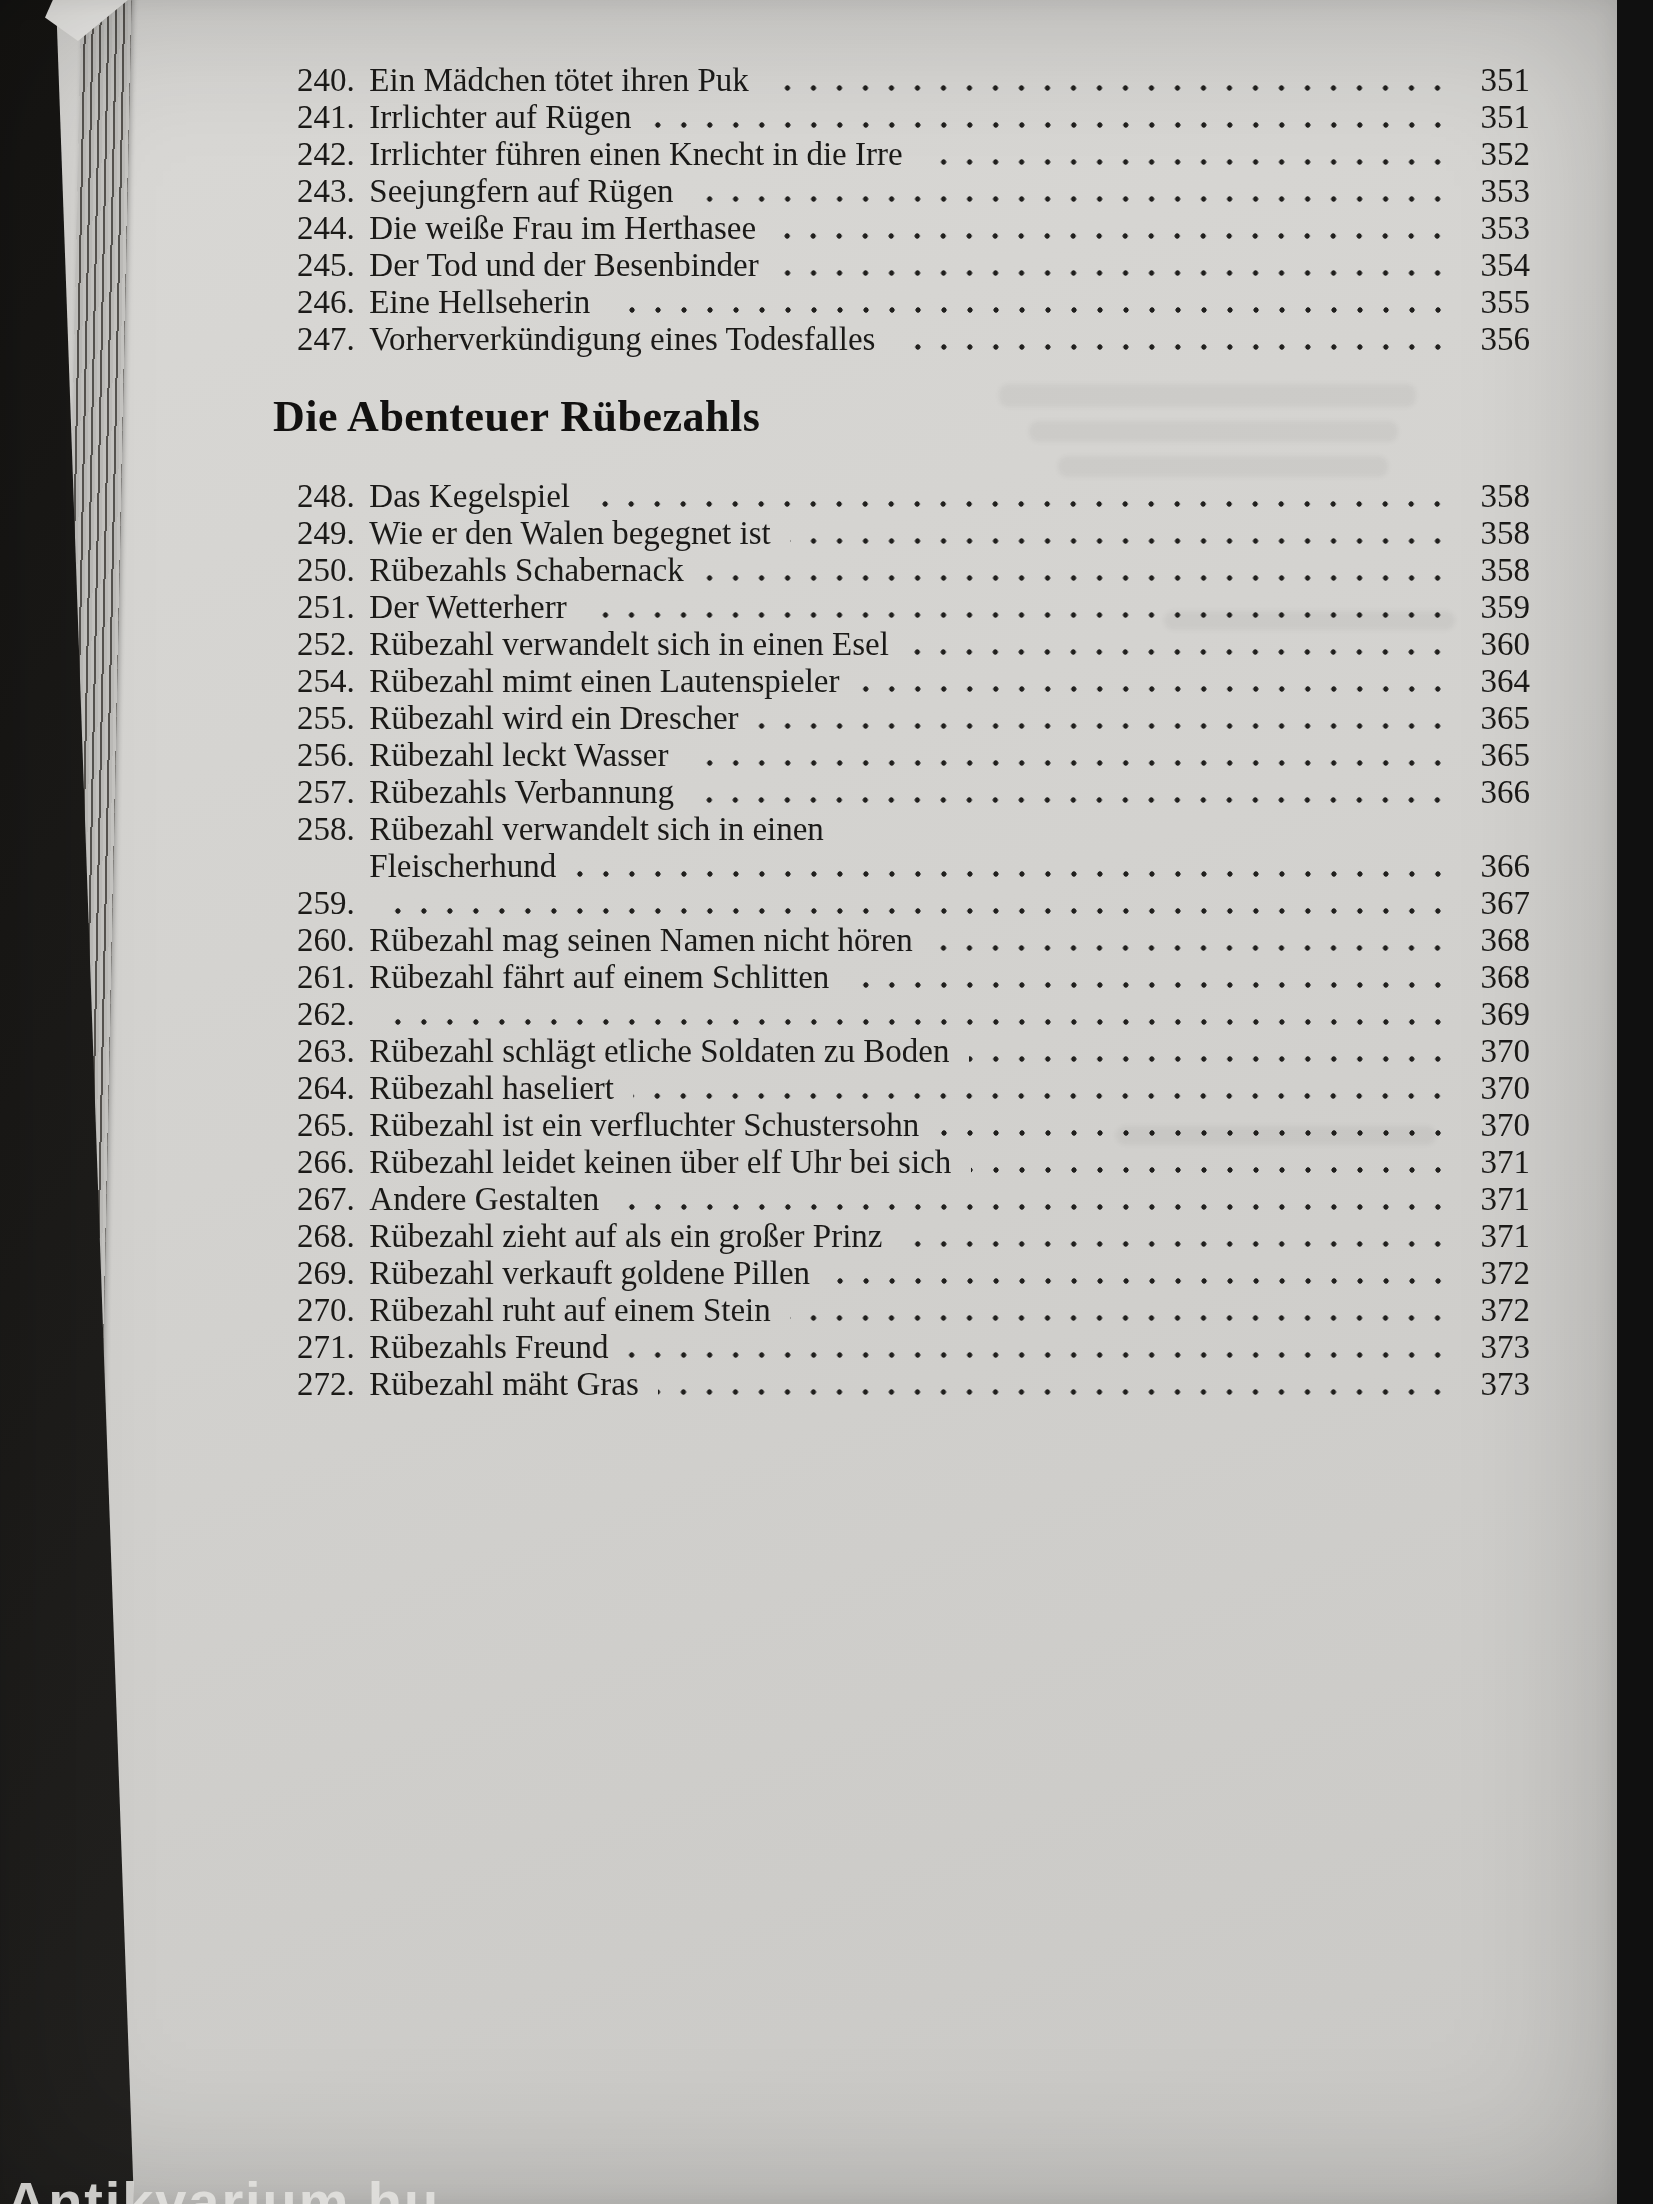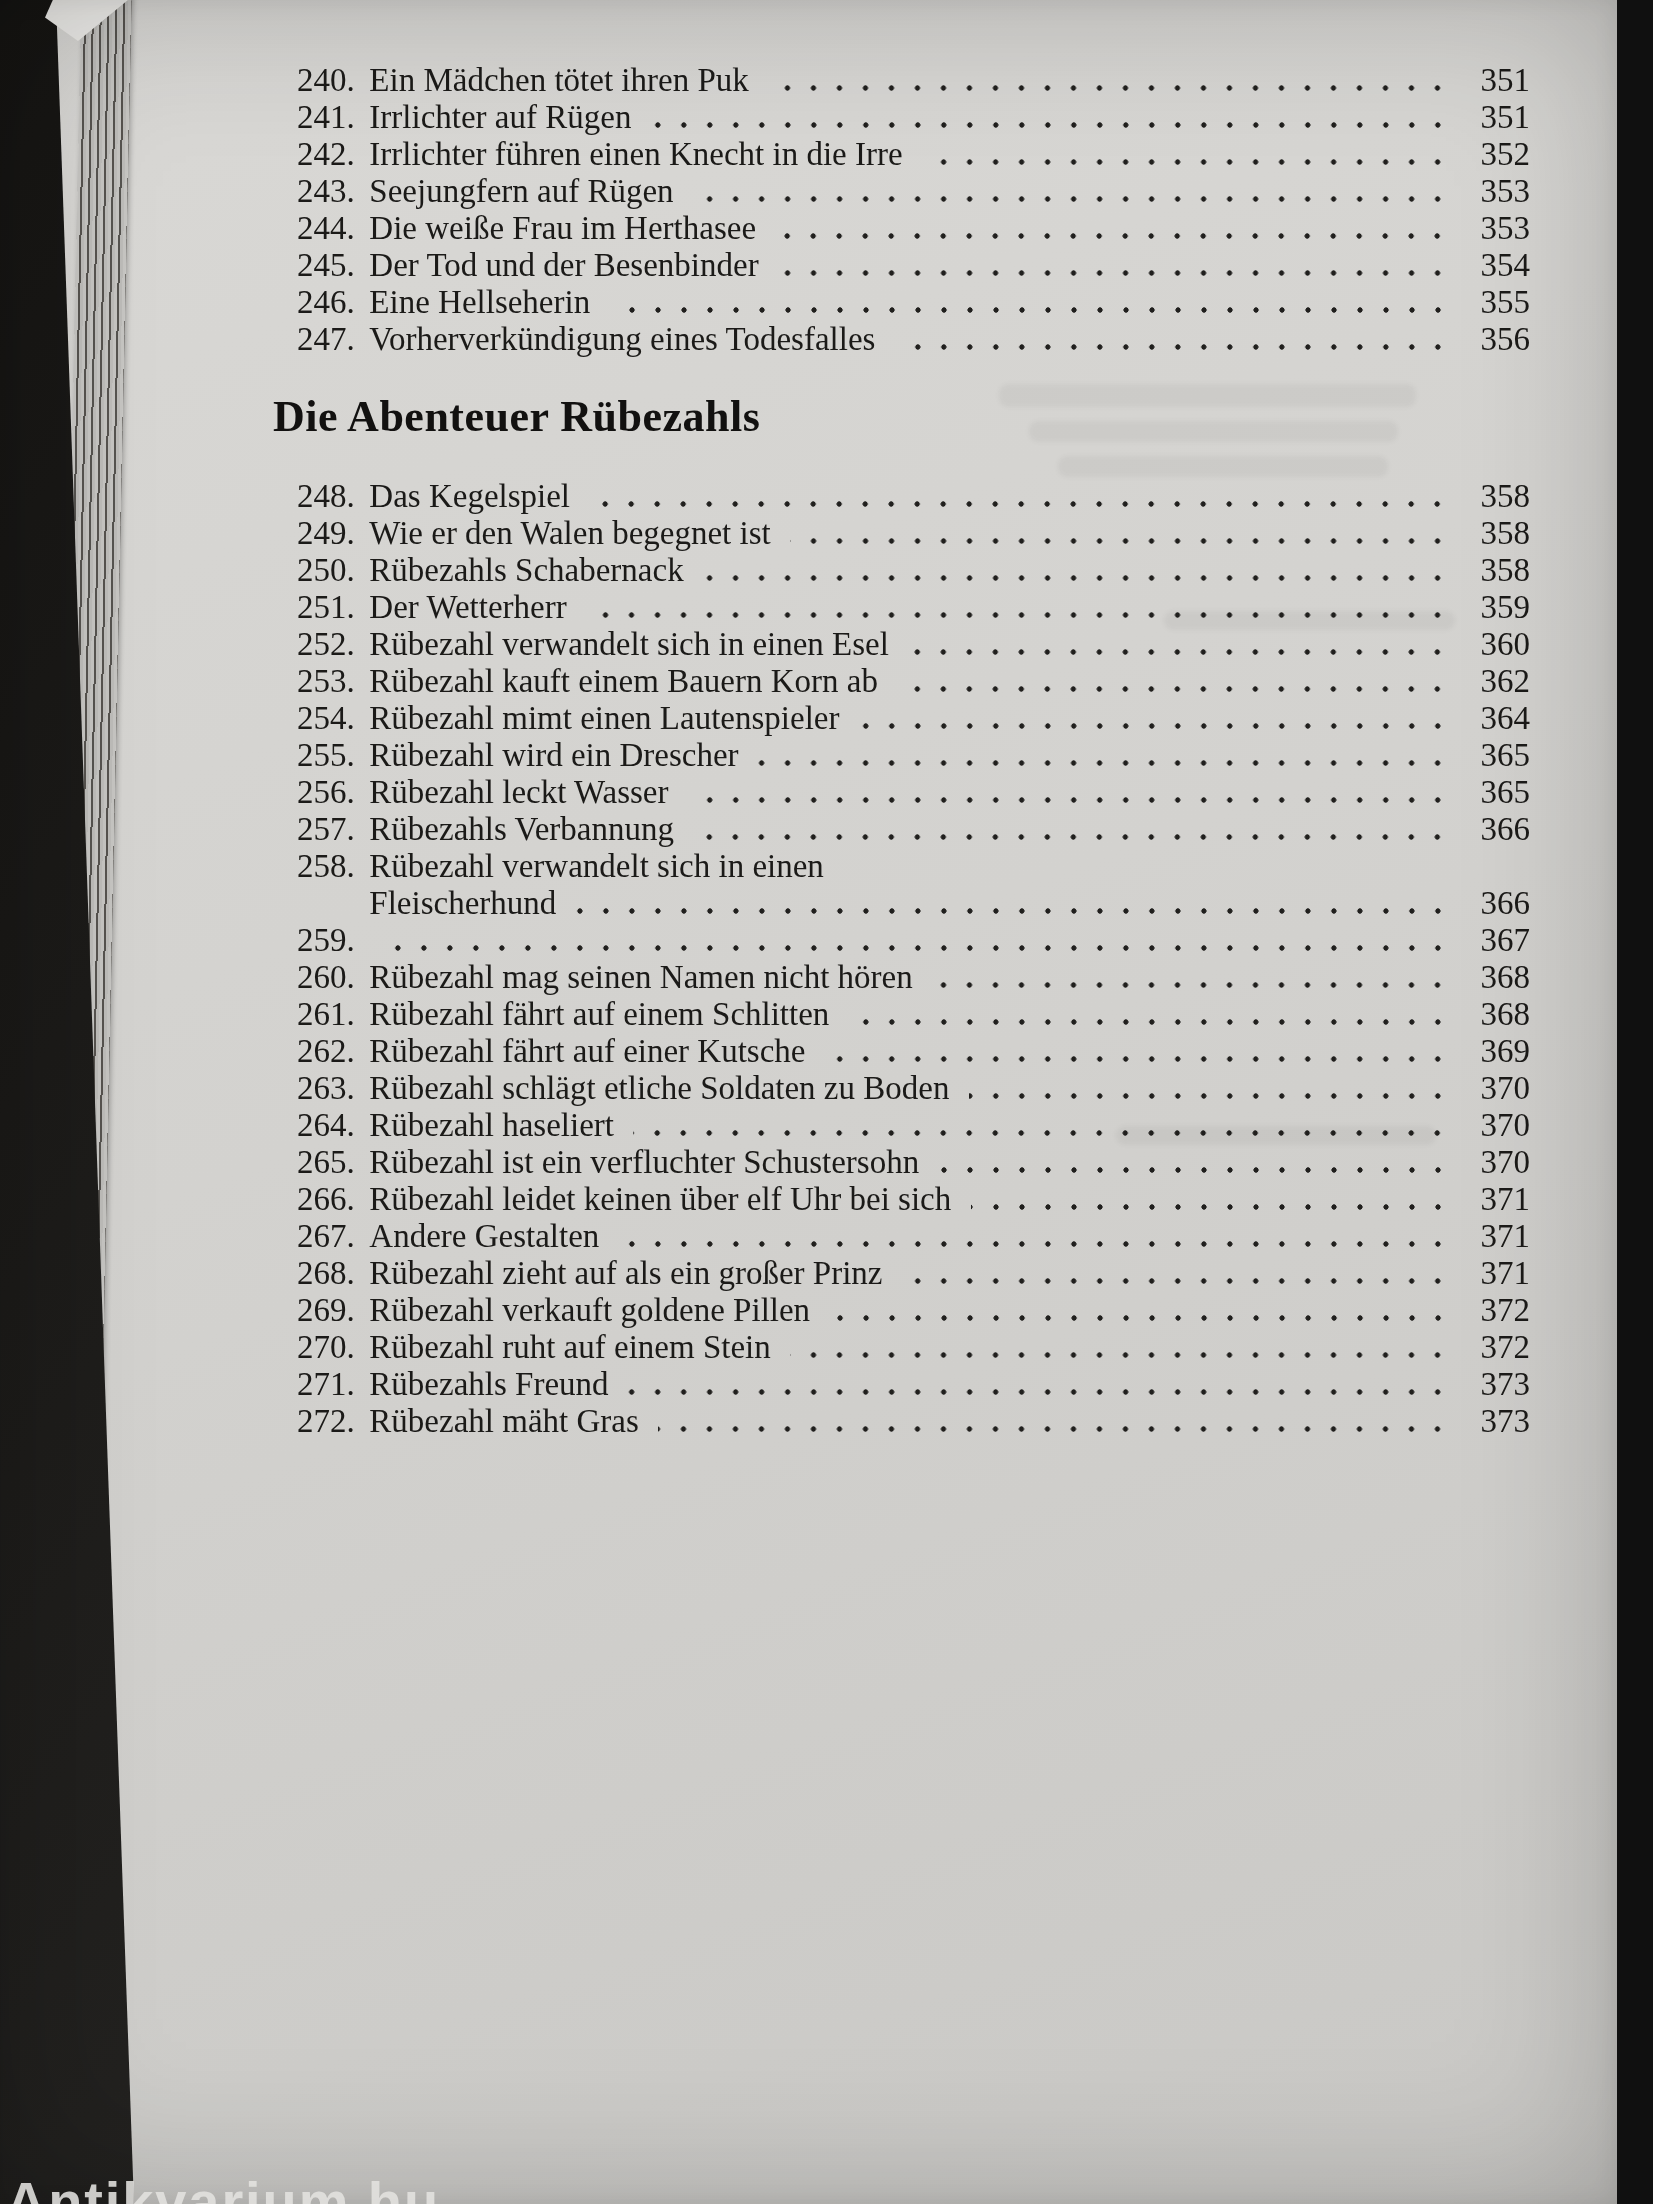--- a/index.html
+++ b/index.html
@@ -160,26 +160,20 @@
         <span class="leader"></span>
         <span class="pg">359</span>
       </div>
       <div class="row">
         <span class="num">252.</span>
         <span class="title">Rübezahl verwandelt sich in einen Esel</span>
         <span class="leader"></span>
         <span class="pg">360</span>
       </div>
       <div class="row">
-        <span class="num">253.</span>
-        <span class="title">Rübezahl kauft einem Bauern Korn ab</span>
-        <span class="leader"></span>
-        <span class="pg">362</span>
-      </div>
-      <div class="row">
         <span class="num">254.</span>
         <span class="title">Rübezahl mimt einen Lautenspieler</span>
         <span class="leader"></span>
         <span class="pg">364</span>
       </div>
       <div class="row">
         <span class="num">255.</span>
         <span class="title">Rübezahl wird ein Drescher</span>
         <span class="leader"></span>
         <span class="pg">365</span>
@@ -220,21 +214,20 @@
         <span class="pg">368</span>
       </div>
       <div class="row">
         <span class="num">261.</span>
         <span class="title">Rübezahl fährt auf einem Schlitten</span>
         <span class="leader"></span>
         <span class="pg">368</span>
       </div>
       <div class="row">
         <span class="num">262.</span>
-        <span class="title">Rübezahl fährt auf einer Kutsche</span>
         <span class="leader"></span>
         <span class="pg">369</span>
       </div>
       <div class="row">
         <span class="num">263.</span>
         <span class="title">Rübezahl schlägt etliche Soldaten zu Boden</span>
         <span class="leader"></span>
         <span class="pg">370</span>
       </div>
       <div class="row">

